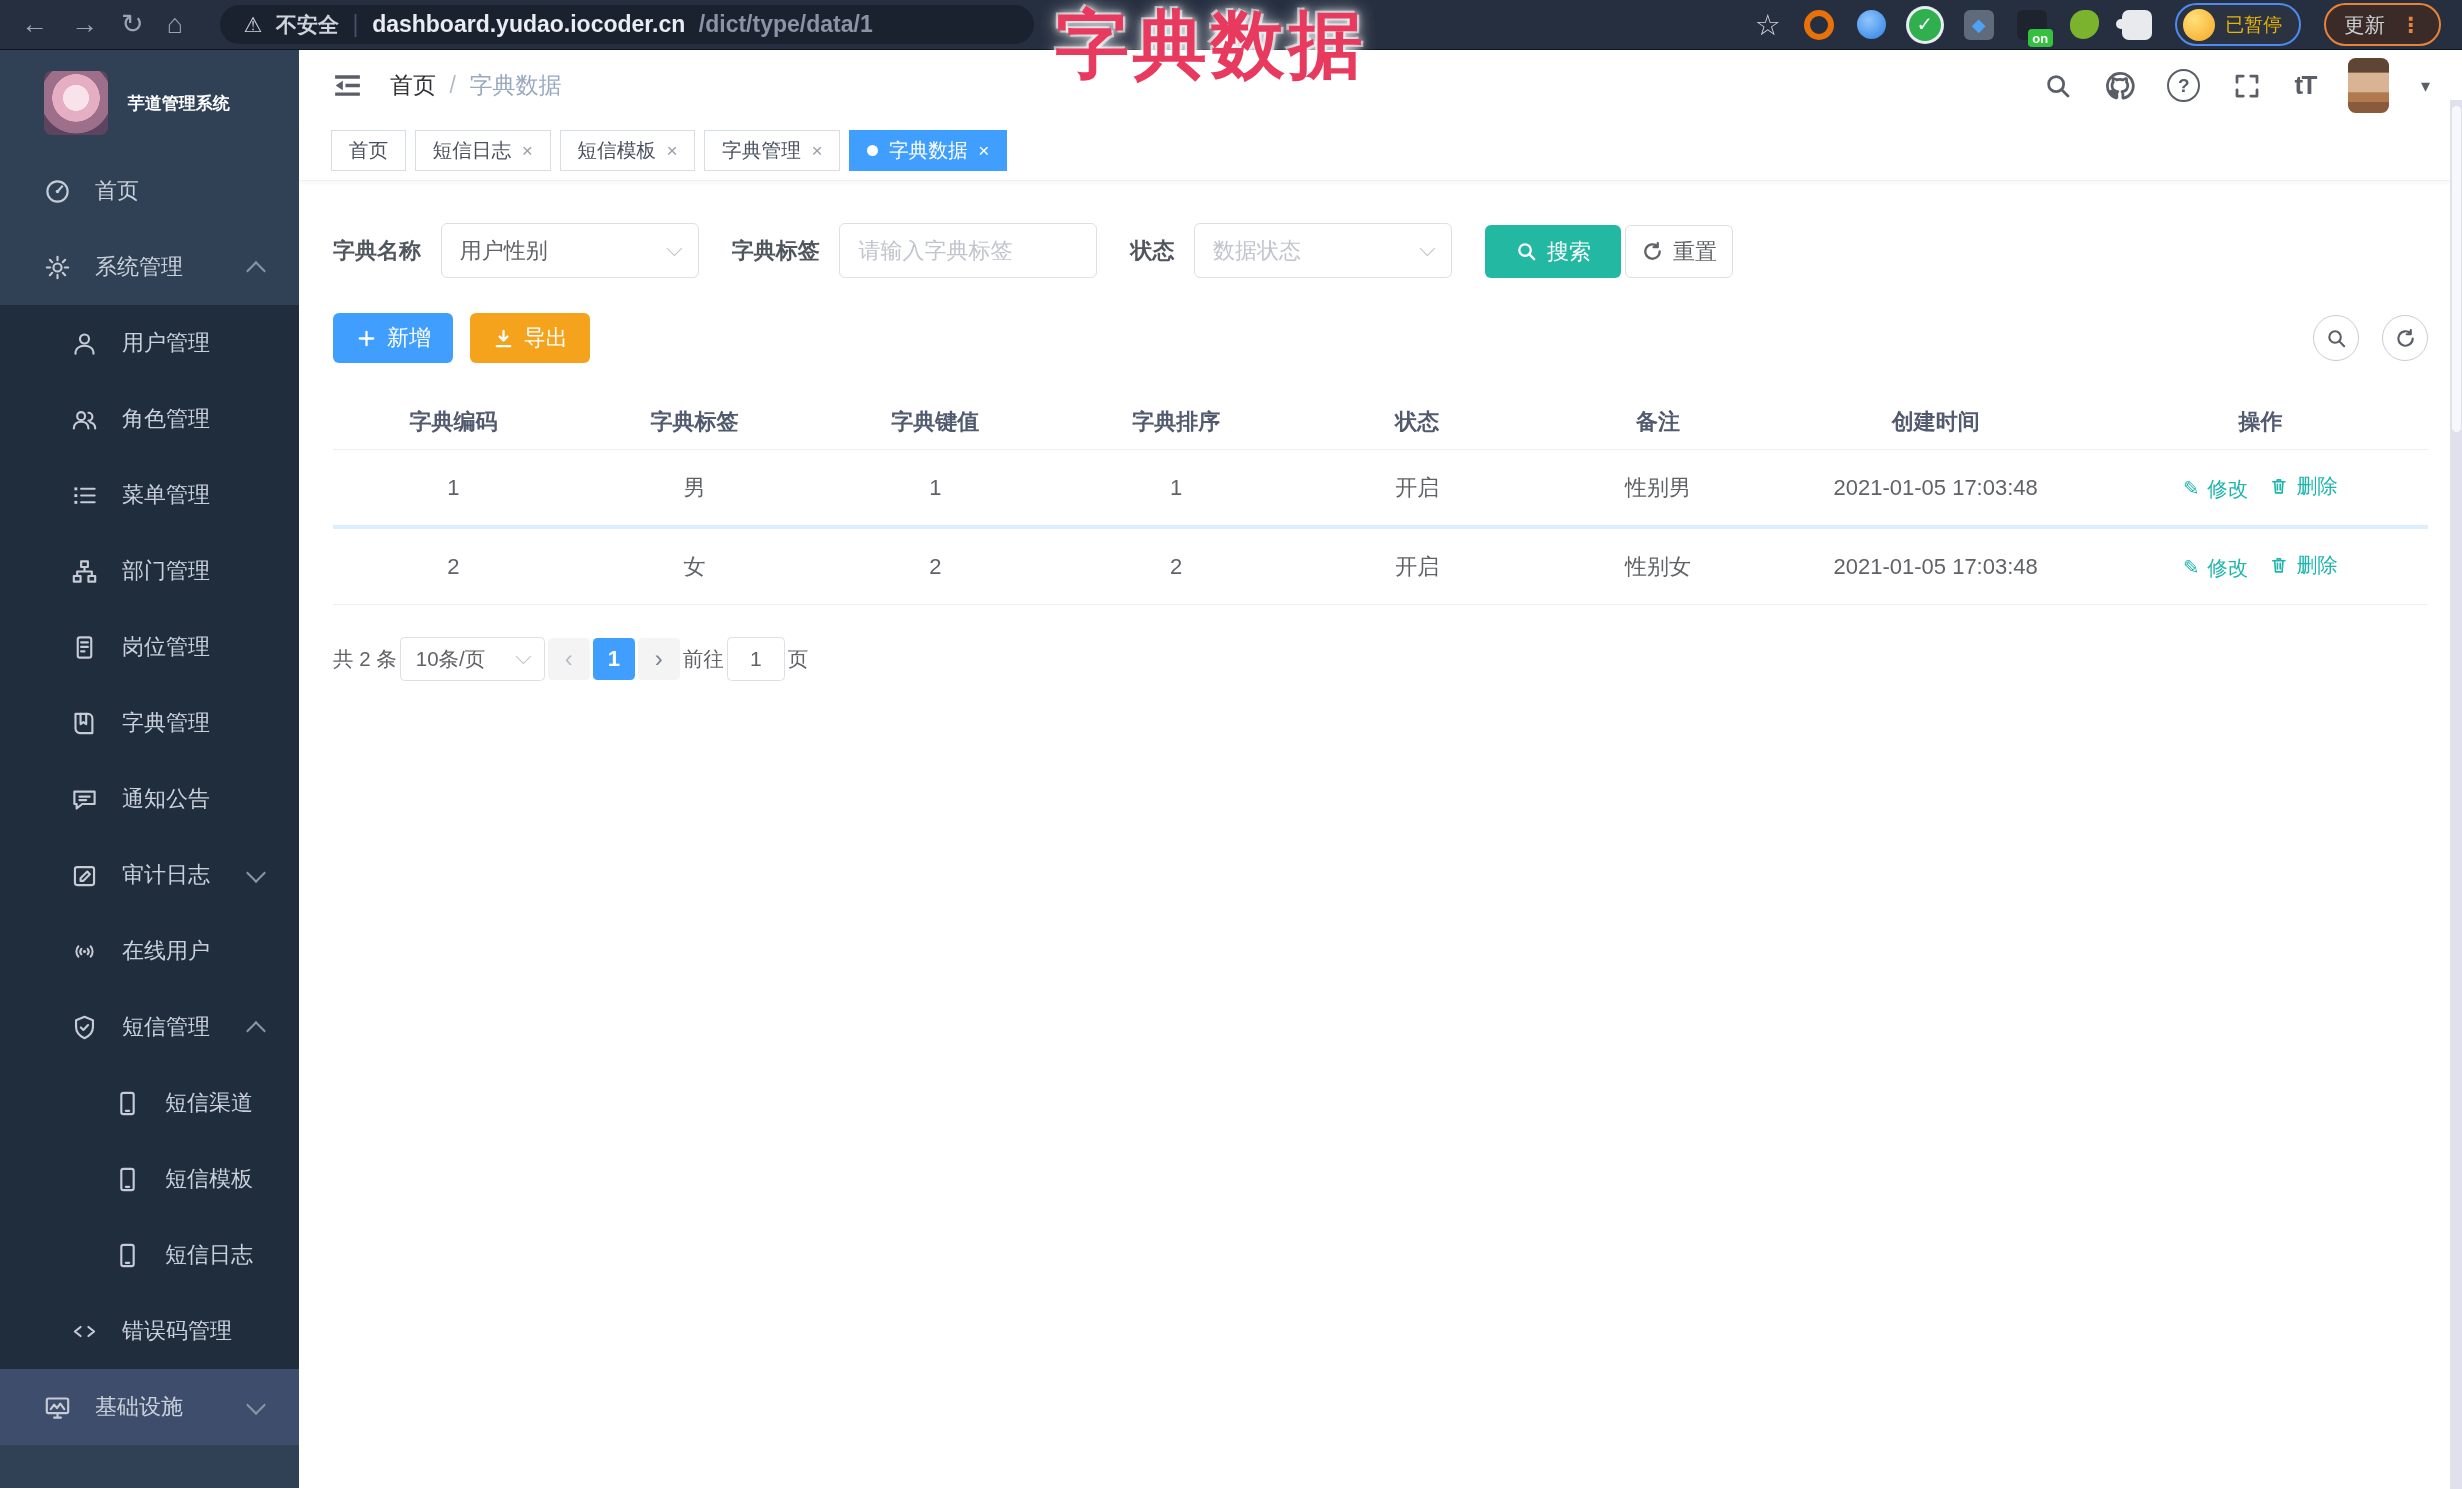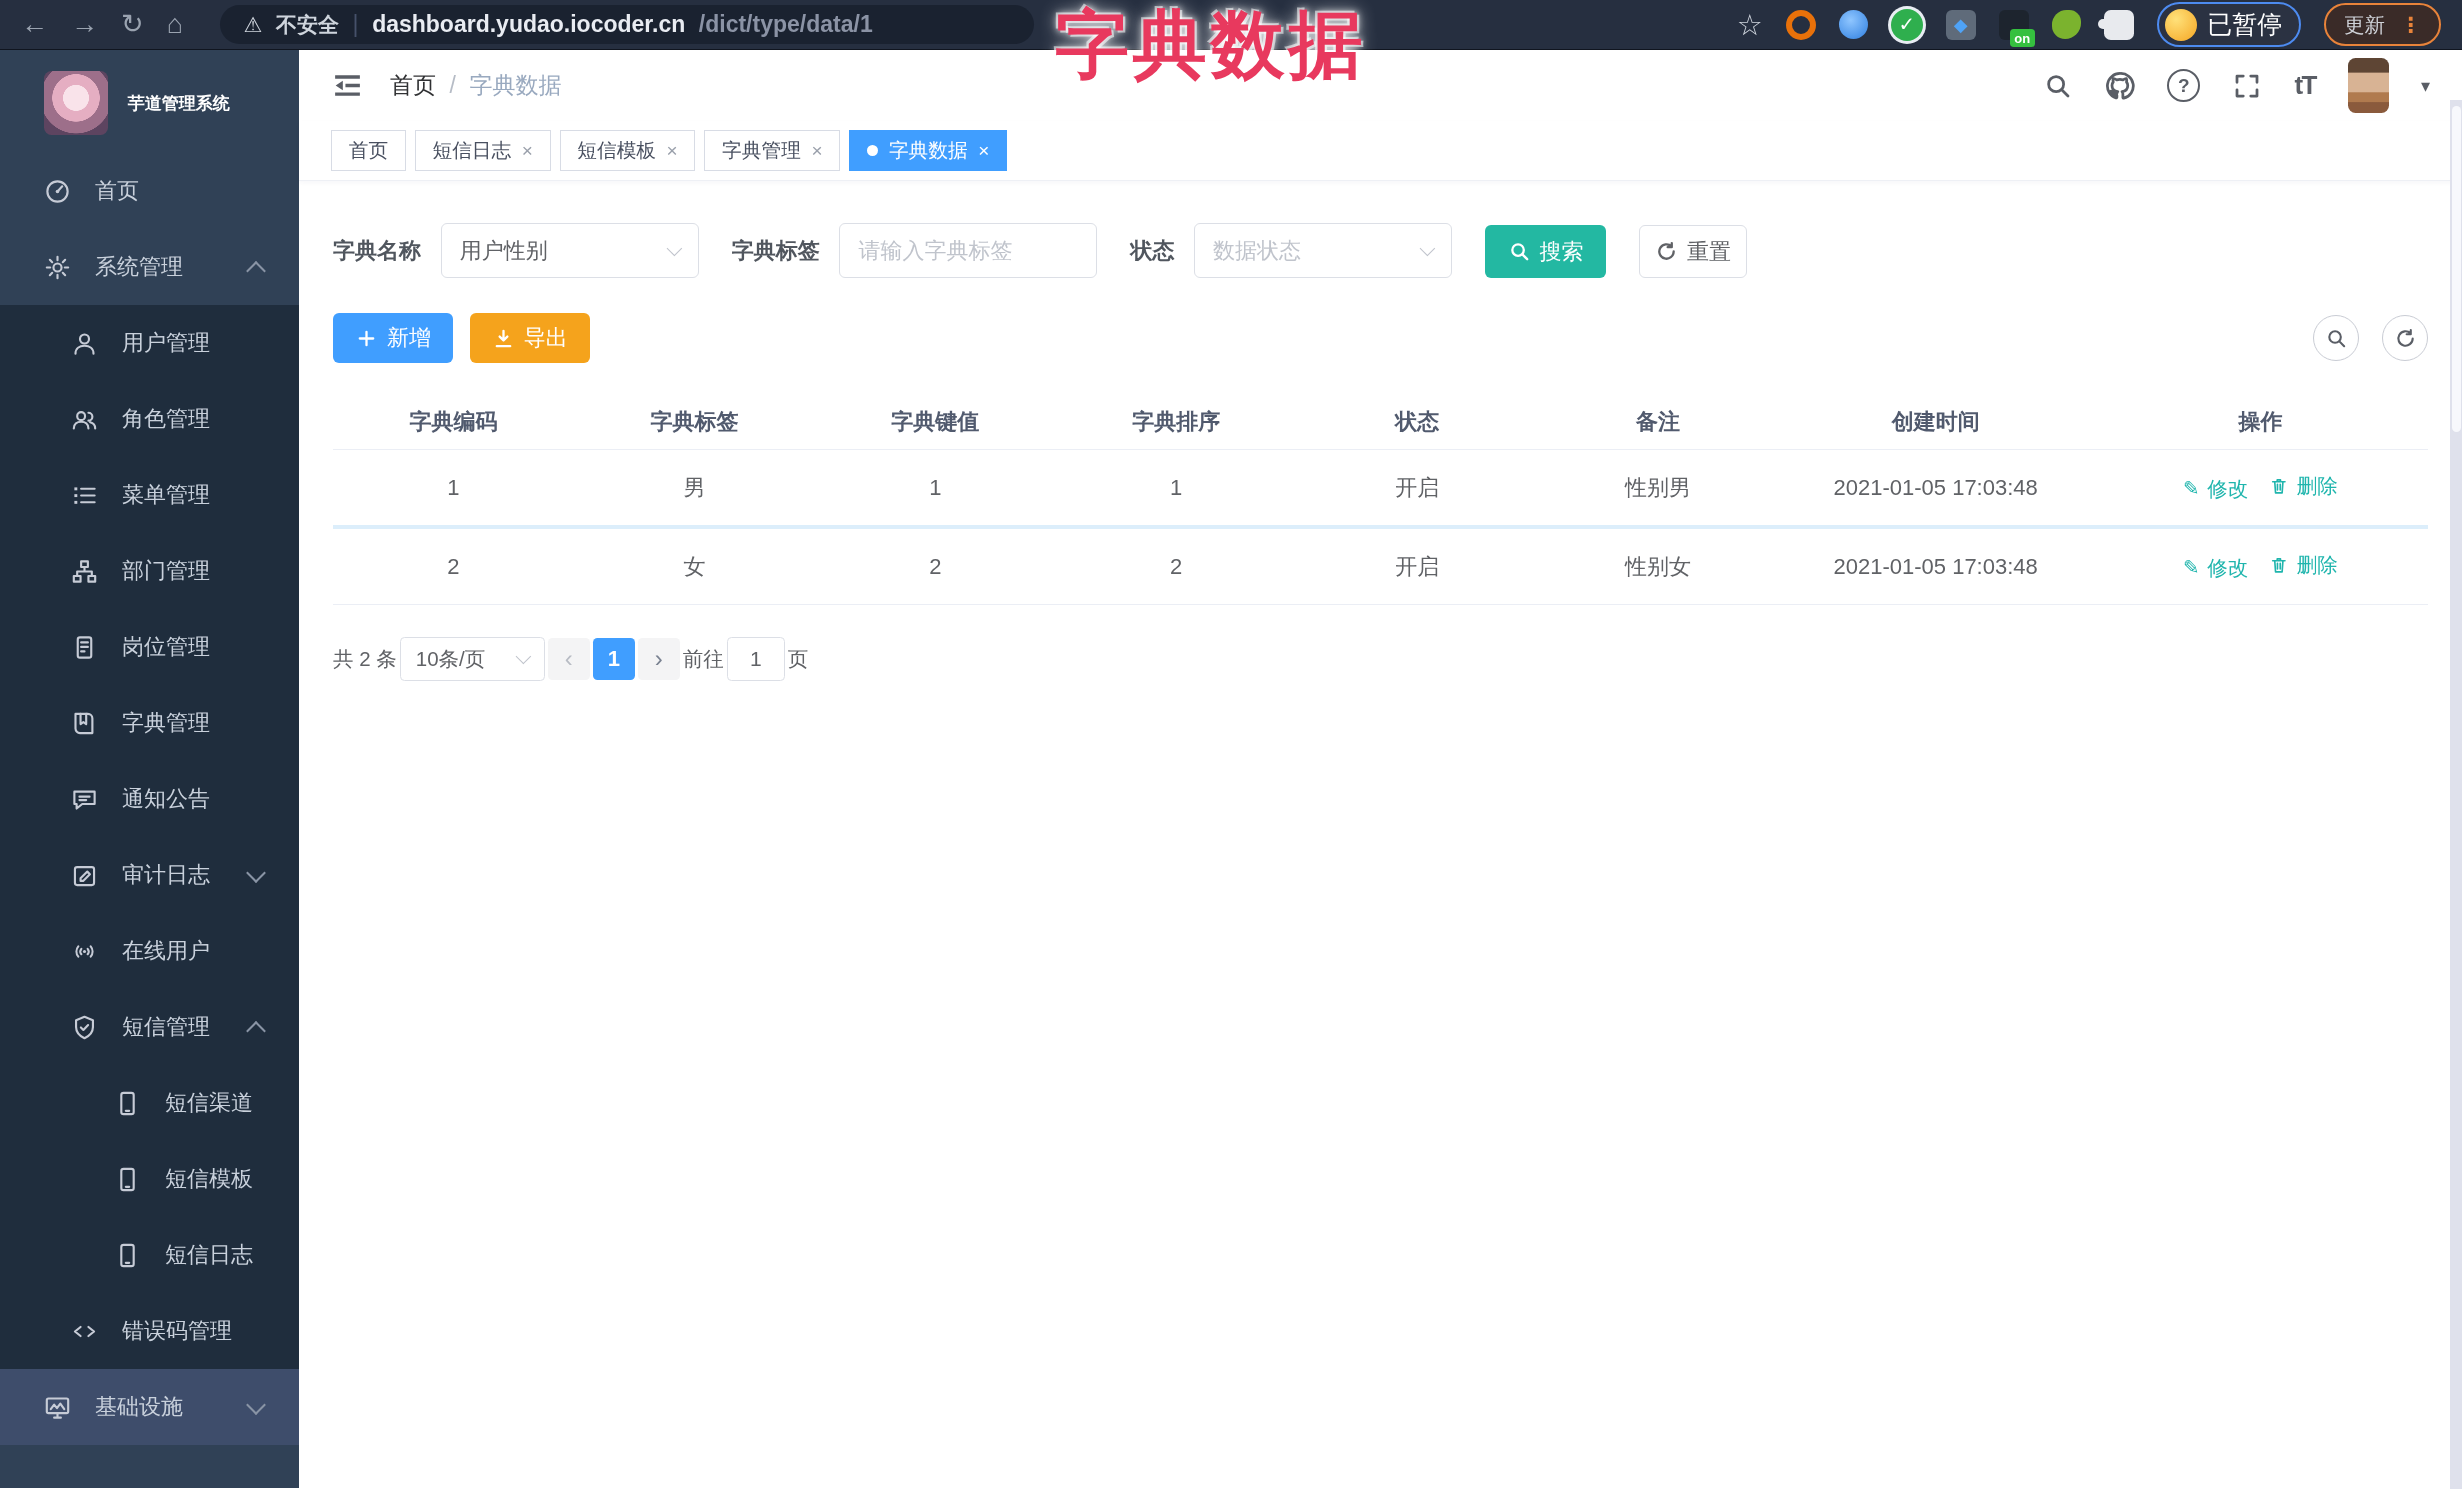--- a/index.html
+++ b/index.html
@@ -25,21 +25,21 @@
   .e4{width:30px;height:30px;background:#5f6b7a;border-radius:6px;color:#4fa3f7;font-size:18px}
   .e5{width:30px;height:30px;background:#1d242e;border-radius:6px;position:relative}
   .e5 .onb{position:absolute;right:-6px;bottom:-7.6px;background:#35c03f;color:#fff;font-size:13px;
            padding:1.5px 4.5px;border-radius:3.8px;font-weight:700}
   .e6{width:29px;height:29px;background:#7bb32e;border-radius:50% 40% 55% 45%}
   .e7{width:30px;height:30px;background:#e8eaee;border-radius:6.8px;position:relative}
   .e7::after{content:"";position:absolute;left:-5.3px;top:9px;width:10.6px;height:10.6px;border-radius:50%;background:#e8eaee}
   .chip{display:flex;align-items:center;gap:10.6px;border:2.3px solid #4d8bf0;border-radius:26px;
         padding:3.8px 16.7px 3.8px 6px;background:#2b3242;flex-shrink:0}
   .face{width:32px;height:32px;border-radius:50%;background:radial-gradient(circle at 35% 32%,#ffe17a,#f5a623)}
-  .ctext{color:#ffffff;font-size:25px}
+  .ctext{color:#eab308;font-size:19px}
   .upd{border:2.3px solid #e8833a;border-radius:23px;background:#3a2b28;color:#cfd2d8;font-size:20.5px;
        padding:5.3px 18px;display:flex;gap:15px;align-items:center;flex-shrink:0}
   .udots{color:#e8833a;font-size:21px;font-weight:700}
   
   .app{display:flex;height:1438px}
   .sidebar{width:299px;background:#304156;flex-shrink:0;color:#c9d1dc;overflow:hidden}
   .logo-row{display:flex;align-items:center;gap:19.7px;padding:21px 0 18px 44px}
   .logo-img{width:64px;height:64px;border-radius:7.6px;flex-shrink:0;
      background:radial-gradient(circle at 50% 42%,#f9e3ea 0 26%,#e5aec2 27% 48%,#9d6f8a 49% 72%,#5d4460 73%)}
   .logo-title{color:#fff;font-size:17px;font-weight:700;white-space:nowrap}
@@ -86,21 +86,21 @@
   .fbox{width:258px;height:55px;border:1.5px solid #dcdfe6;border-radius:6px;display:flex;align-items:center;
         justify-content:space-between;padding:0 18px;box-sizing:border-box;background:#fff;cursor:pointer}
   .fval{color:#606266}.fph{color:#c0c4cc}
   .fcaret{width:9.8px;height:9.8px;border-right:1.9px solid #c0c4cc;border-bottom:1.9px solid #c0c4cc;
           transform:rotate(45deg);margin-top:-4.5px}
   .finput{width:258px;height:55px;border:1.5px solid #dcdfe6;border-radius:6px;padding:0 18px;font-size:22px;
           box-sizing:border-box;color:#606266;font-family:inherit;outline:none}
   .finput::placeholder{color:#c0c4cc}
   .btn{display:inline-flex;align-items:center;justify-content:center;gap:9px;height:53px;border-radius:6px;
        font-size:22px;cursor:pointer;box-sizing:border-box;border:none;font-family:inherit;white-space:nowrap}
-  .btn.search{background:#23b8a2;color:#fff;width:121px;margin-right:33px}
+  .btn.search{background:#23b8a2;color:#fff;width:136px;margin-right:4px}
   .btn.reset{background:#fff;border:1.5px solid #dcdfe6;color:#606266;width:108px}
   .bico{width:23px;height:23px}
   .bico *{stroke:currentColor;stroke-width:2.4;fill:none;stroke-linecap:round;stroke-linejoin:round}
   .actions{margin-top:35px;display:flex;align-items:center}
   .btn.add{background:#409eff;color:#fff;width:120px;height:50px}
   .btn.export{background:#f5a31c;color:#fff;width:120px;height:50px;margin-left:16.7px}
   .aspacer{flex:1}
   .circ{width:44px;height:44px;border-radius:50%;border:1.5px solid #c9ccd4;display:flex;align-items:center;
         justify-content:center;color:#5a5e66;margin-left:23px;cursor:pointer;background:#fff}
   .cico{width:23px;height:23px}

